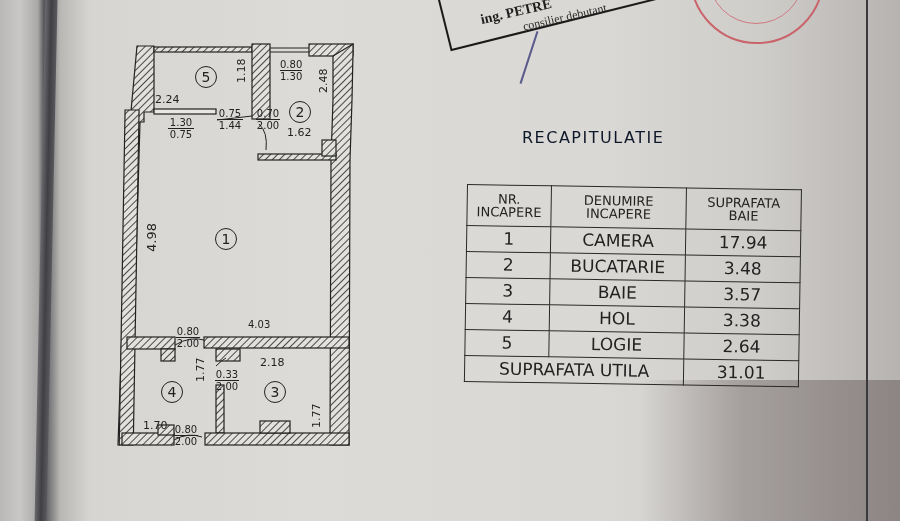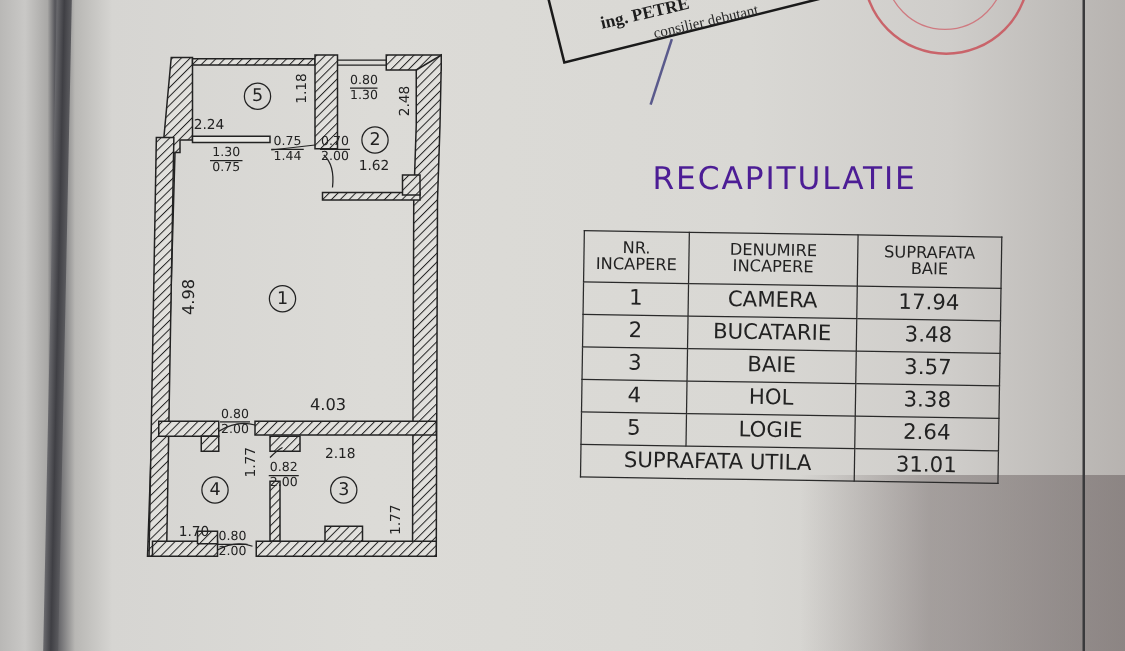--- a/index.html
+++ b/index.html
@@ -29,21 +29,21 @@
 
   
   .plan { position:absolute; left:0; top:0; width:900px; height:521px; }
   .dim { position:absolute; font-family:"DejaVu Sans", sans-serif; font-size:11px; color:#222; line-height:11px; white-space:nowrap; }
   .dim.v { transform:rotate(-90deg); transform-origin:left top; }
   .frac { position:absolute; font-family:"DejaVu Sans", sans-serif; font-size:10px; color:#222; line-height:11px; text-align:center; }
   .frac .top { border-bottom:1px solid #222; display:block; }
   .roomnum { position:absolute; width:20px; height:20px; border:1px solid #222; border-radius:50%; font-family:"DejaVu Sans", sans-serif; font-size:14px; line-height:20px; text-align:center; color:#222; }
 
   
-  .recap-title { position:absolute; left:522px; top:128px; font-family:"DejaVu Sans", sans-serif; font-size:25px; letter-spacing:1.5px; color:#4c1d95; }
+  .recap-title { position:absolute; left:522px; top:128px; font-family:"DejaVu Sans", sans-serif; font-size:16px; letter-spacing:1.5px; color:#0f172a; }
   table.recap {
     position:absolute; left:467px; top:184px; border-collapse:collapse;
     font-family:"DejaVu Sans", sans-serif; color:#222; transform:rotate(0.9deg); transform-origin:left top;
   }
   table.recap td { border:1.5px solid #2a2a2a; text-align:center; padding:0; height:25px; font-size:17px; line-height:17px; }
   table.recap td.h { font-size:13px; line-height:13px; height:40px; }
   table.recap td.c1 { width:83px; }
   table.recap td.c2 { width:134px; }
   table.recap td.c3 { width:114px; }
 </style>
@@ -128,28 +128,28 @@
   </div>
   <div class="frac" style="left:280px;top:59px;width:22px">
     <span class="top">0.80</span><span>1.30</span>
   </div>
   <div class="dim v" style="left:318px;top:93px">2.48</div>
   <div class="frac" style="left:256px;top:108px;width:24px">
     <span class="top">0.70</span><span>2.00</span>
   </div>
   <div class="dim" style="left:287px;top:127px">1.62</div>
   <div class="dim v" style="left:146px;top:252px;font-size:13px">4.98</div>
-  <div class="dim" style="left:248px;top:319px;font-size:13px">4.03</div>
+  <div class="dim" style="left:248px;top:319px;font-size:10px">4.03</div>
   <div class="frac" style="left:176px;top:326px;width:24px">
     <span class="top">0.80</span><span>2.00</span>
   </div>
   <div class="dim v" style="left:195px;top:382px">1.77</div>
   <div class="dim" style="left:143px;top:420px">1.70</div>
   <div class="frac" style="left:215px;top:369px;width:24px">
-    <span class="top">0.82</span><span>2.00</span>
+    <span class="top">0.33</span><span>2.00</span>
   </div>
   <div class="dim" style="left:260px;top:357px">2.18</div>
   <div class="dim v" style="left:311px;top:428px">1.77</div>
   <div class="frac" style="left:174px;top:424px;width:24px">
     <span class="top">0.80</span><span>2.00</span>
   </div>
 </div>
 
 <div class="recap-title">RECAPITULATIE</div>
 <table class="recap">

